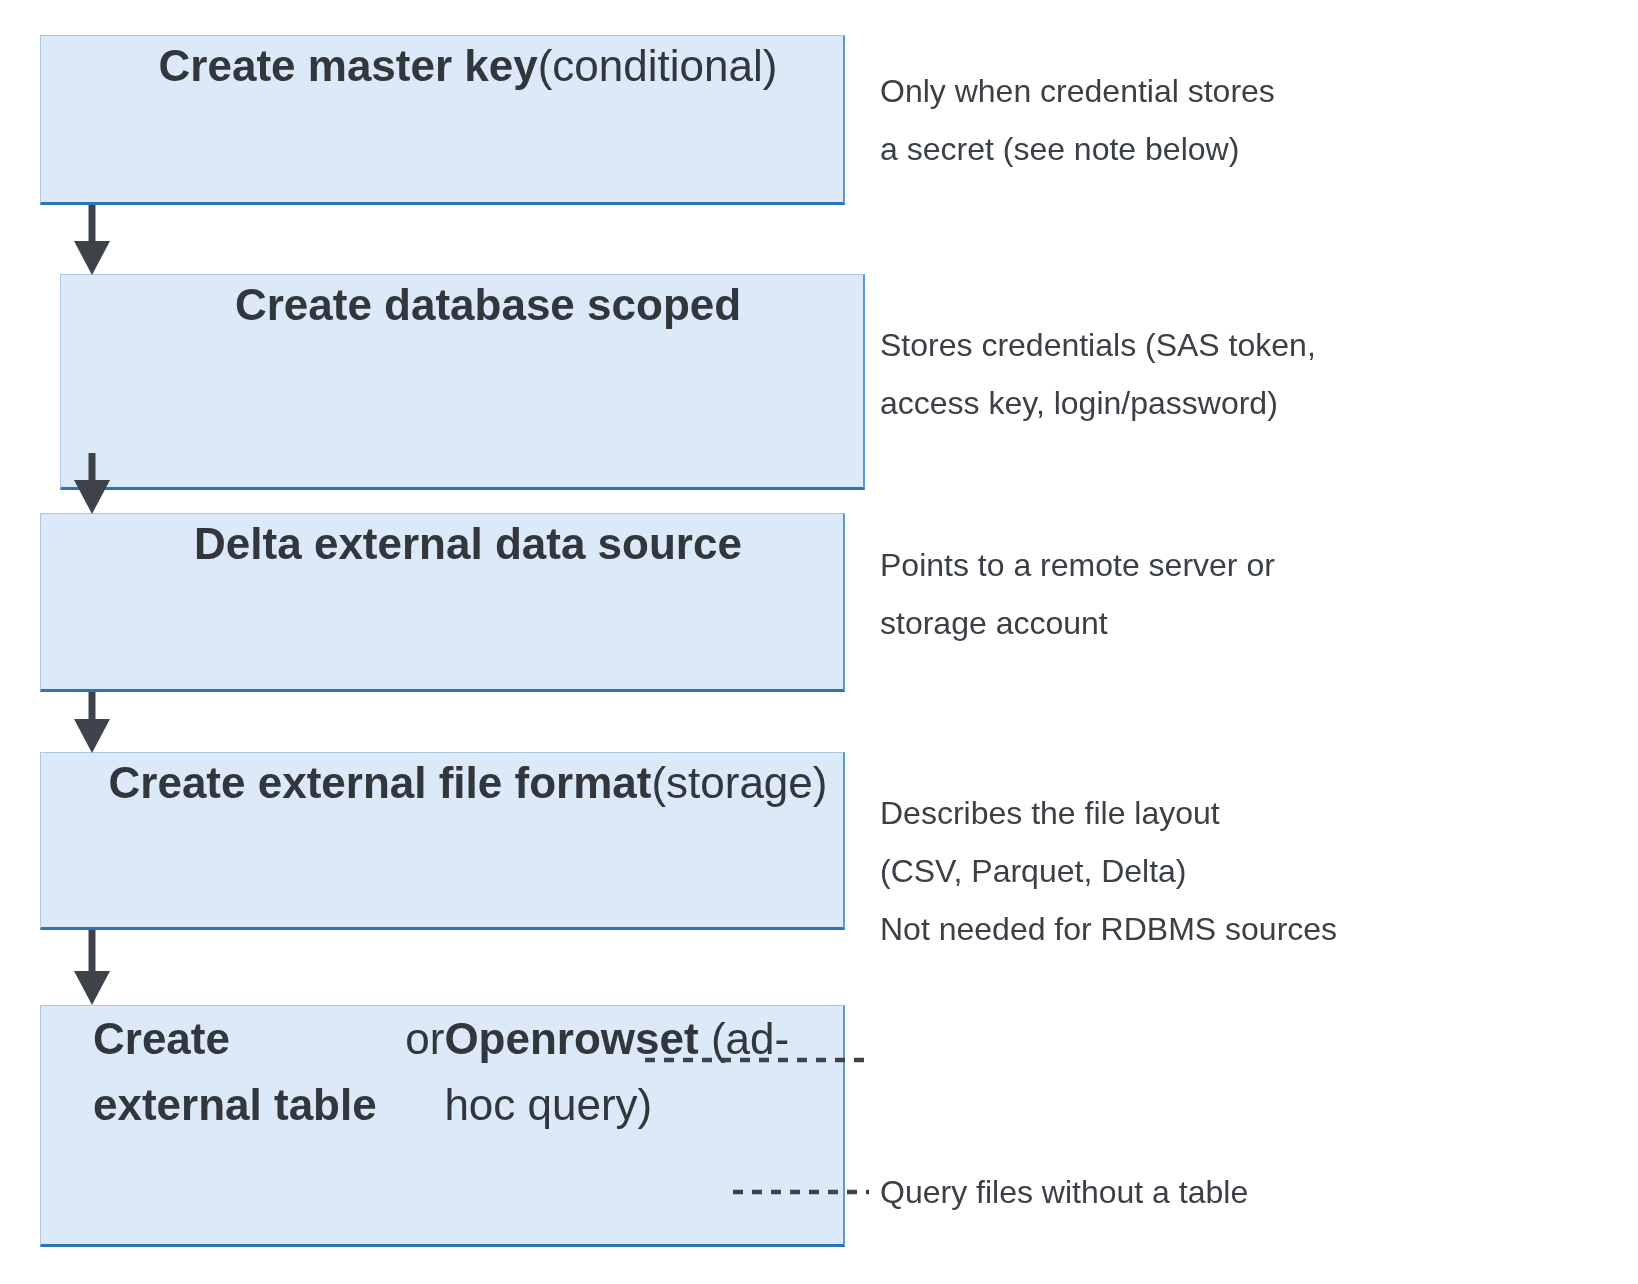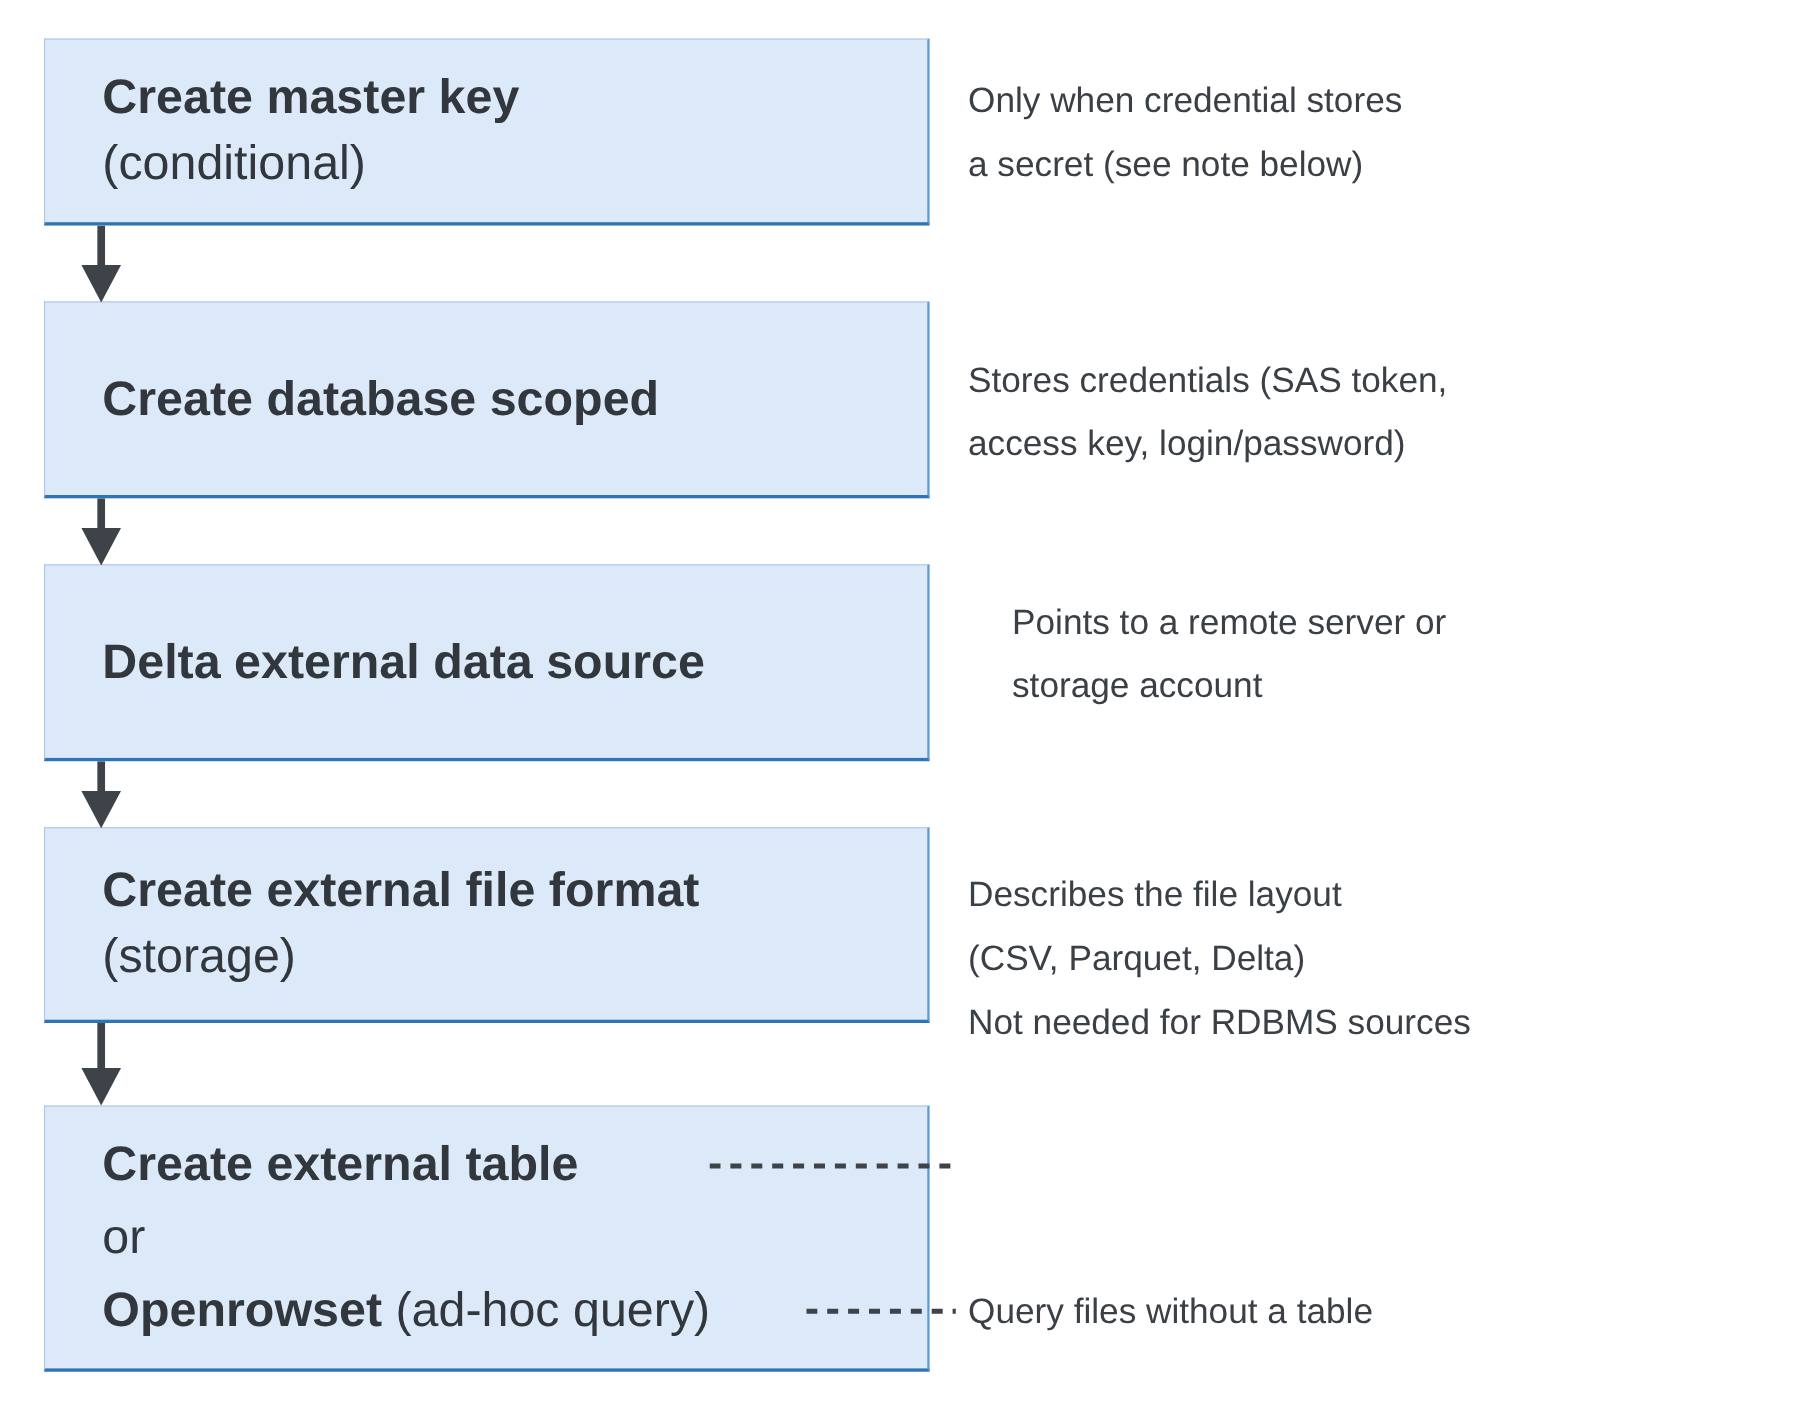--- a/index.html
+++ b/index.html
@@ -15,45 +15,45 @@
     position: absolute;
     left: 40px;
     width: 805px;
     box-sizing: border-box;
     background: #dce9f8;
     border-top: 1px solid #aac7e8;
     border-left: 1px solid #aac7e8;
     border-right: 2px solid #5b9bd5;
     border-bottom: 3px solid #2e75b6;
     display: flex;
-    flex-direction: column;
+    flex-direction: row;
     justify-content: center;
     padding-left: 52px;
     font-size: 44px;
     line-height: 60px;
     color: #32373d;
   }
   .box-title { font-weight: bold; }
   .box-note  { font-weight: normal; }
   #box-1 { top: 35px;   height: 170px; }
-  #box-2 { top: 274px;  height: 179px; }
+  #box-2 { top: 274px;  height: 216px; margin-left: 20px; }
   #box-3 { top: 513px;  height: 179px; }
   #box-4 { top: 752px;  height: 178px; }
   #box-5 { top: 1005px; height: 242px; line-height: 66px; }
   .annotation {
     position: absolute;
     left: 880px;
     font-size: 32px;
     line-height: 58px;
     color: #3b4046;
     white-space: pre-line;
   }
   #annotation-1 { top: 62px; }
   #annotation-2 { top: 316px; }
-  #annotation-3 { top: 536px; margin-left: 40px; }
+  #annotation-3 { top: 536px; }
   #annotation-4 { top: 784px; }
   #annotation-5 { top: 1031px; }
   #annotation-6 { top: 1163px; }
   .arrow { position: absolute; left: 72px; width: 40px; }
   #arrow-1 { top: 205px; }
   #arrow-2 { top: 453px; }
   #arrow-3 { top: 692px; }
   #arrow-4 { top: 930px; }
   .dash-connector { position: absolute; }
   #dash-1 { left: 645px; top: 1050px; }

